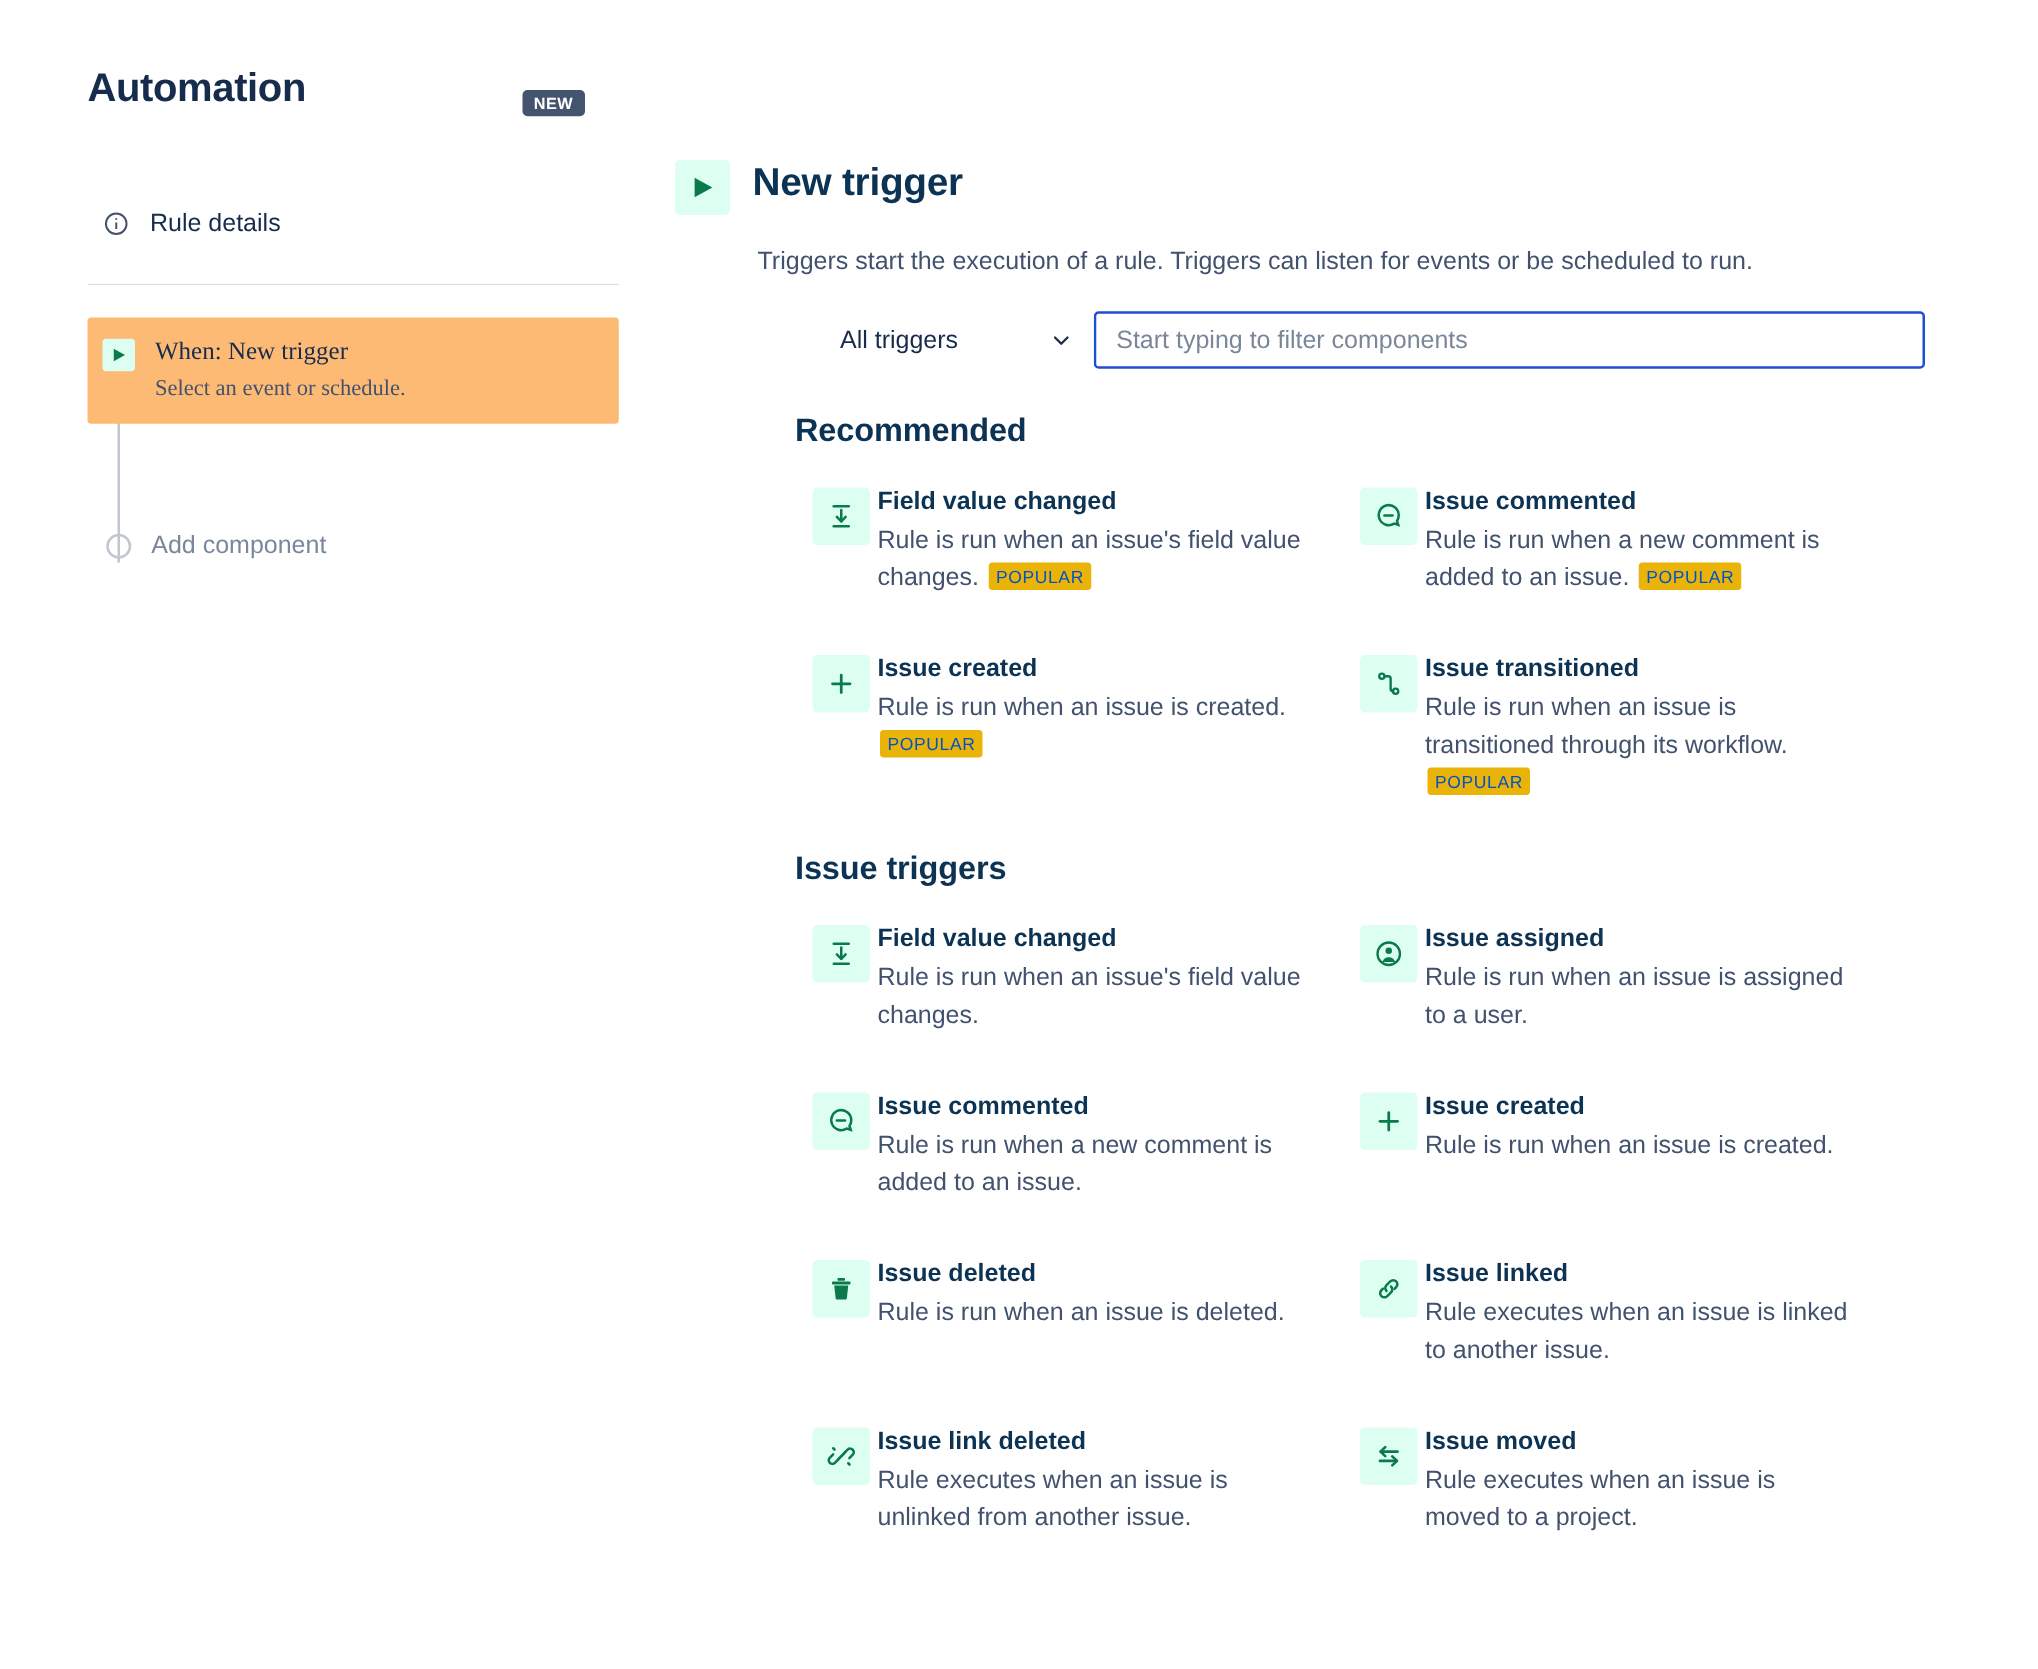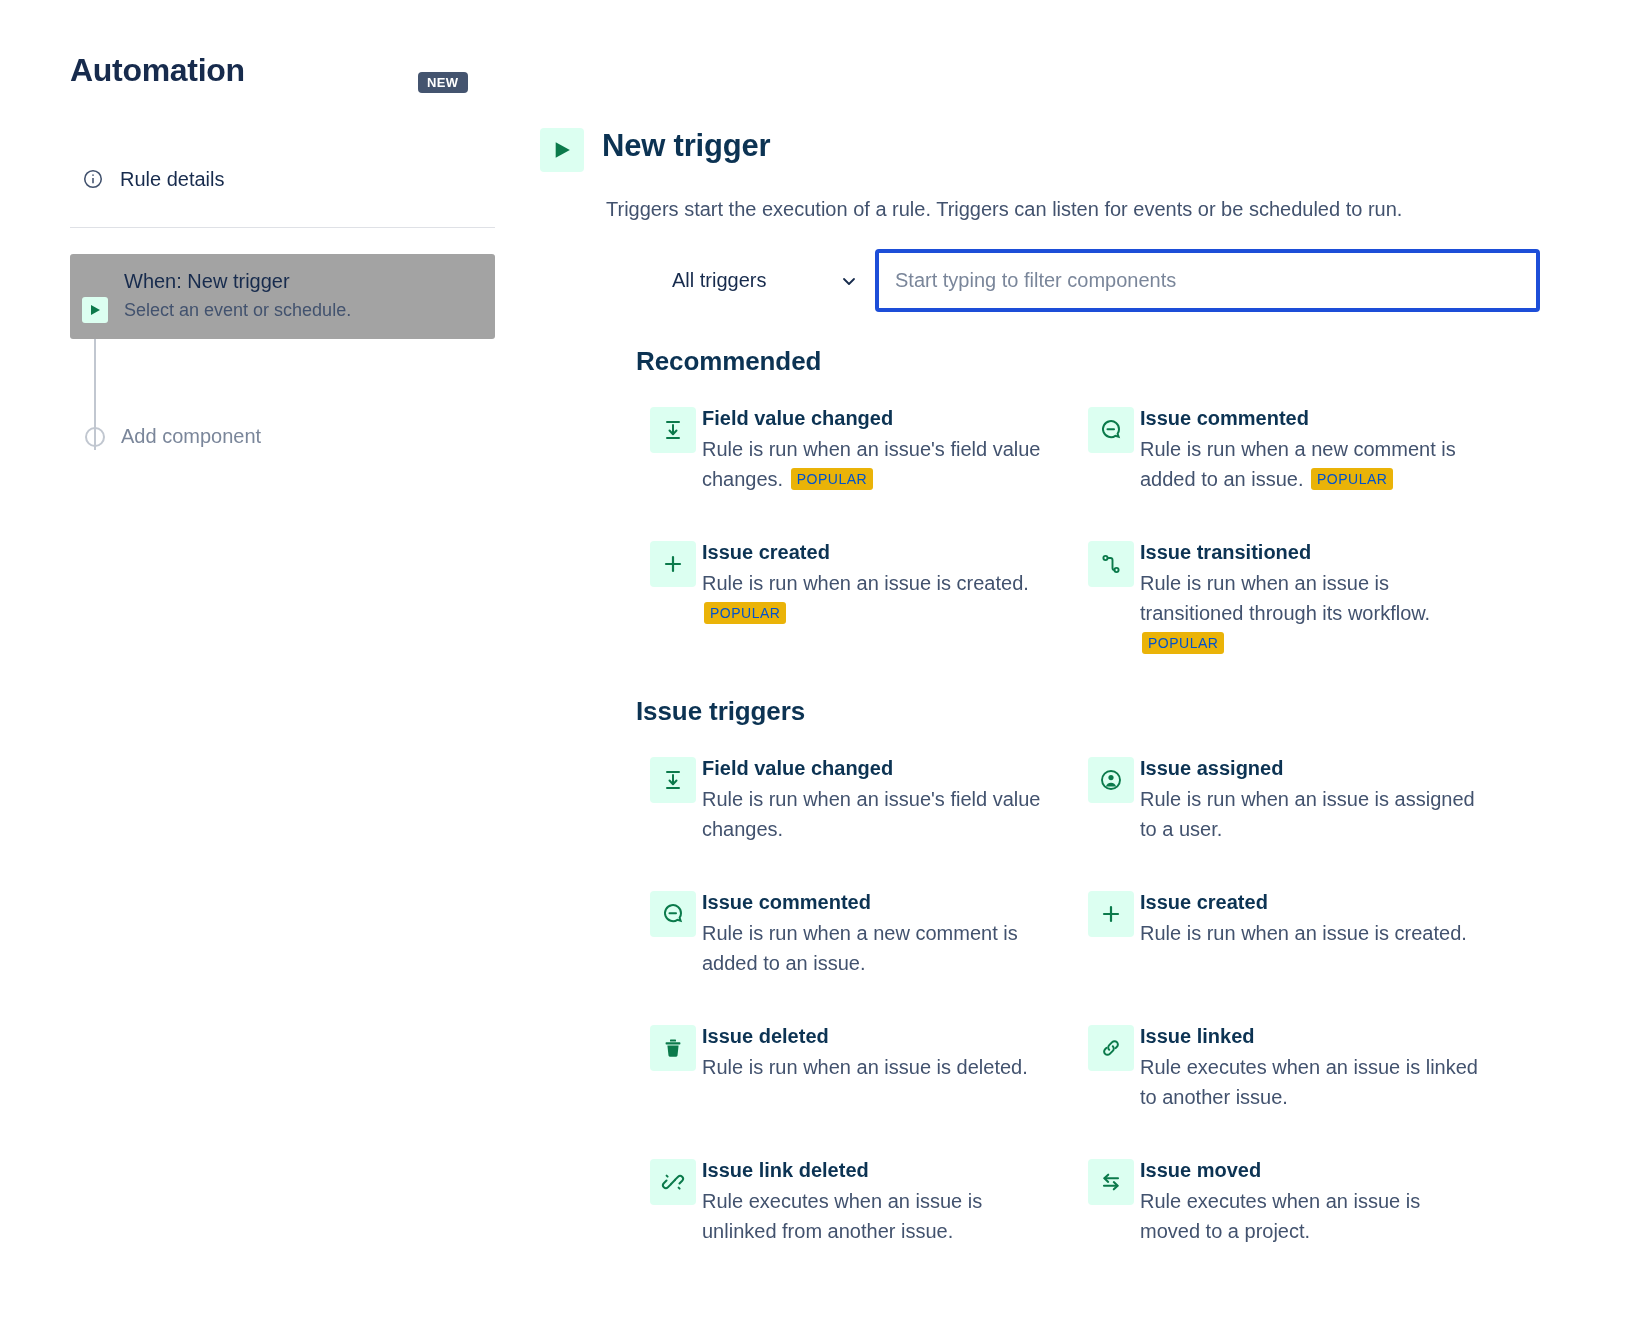--- a/index.html
+++ b/index.html
@@ -69,28 +69,29 @@
     position: absolute;
     left: 24px;
     top: 66px;
     width: 2px;
     height: 130px;
     background: #c1c7d0;
   }
   .step {
     position: relative;
     display: flex;
-    align-items: flex-end;
+    align-items: flex-start;
     gap: 16px;
     padding: 14px 0 16px 12px;
     margin-top: 26px;
-    background: #a3a3a3;
+    background: #fdba74;
     border-radius: 3px;
     width: 425px;
     cursor: pointer;
+    font-family: Liberation Serif, serif;
   }
   .step-icon-box {
     width: 26px; height: 26px;
     background: #dcfff1;
     border-radius: 3px;
     display: flex; align-items: center; justify-content: center;
     flex: 0 0 auto;
     margin-top: 3px;
   }
   .step-text .t1 { font-size: 20px; color: #172b4d; line-height: 1.35; }
@@ -134,41 +135,41 @@
     margin-left: 66px;
     font-size: 20px;
     color: #42526e;
   }
 
   .filter-row {
     display: flex;
     align-items: stretch;
     margin-top: 28px;
     margin-left: 110px;
-    height: 63px;
+    height: 46px;
   }
   .select-wrap {
     position: relative;
     width: 225px;
     display: flex;
     align-items: center;
     background: #fff;
     padding-left: 22px;
     cursor: pointer;
   }
   .select-wrap .sel-label { font-size: 20px; color: #172b4d; }
   .chev {
     position: absolute;
     right: 18px; top: 50%;
     transform: translateY(-50%);
     width: 16px; height: 16px;
   }
   .filter-input {
     flex: 1;
-    border: 4px solid #1d4ed8;
+    border: 2px solid #1d4ed8;
     border-radius: 4px;
     background: #fff;
     font-family: "Liberation Sans", sans-serif;
     font-size: 20px;
     color: #172b4d;
     padding: 0 16px;
     outline: none;
   }
   .filter-input::placeholder { color: #7a869a; }
 

